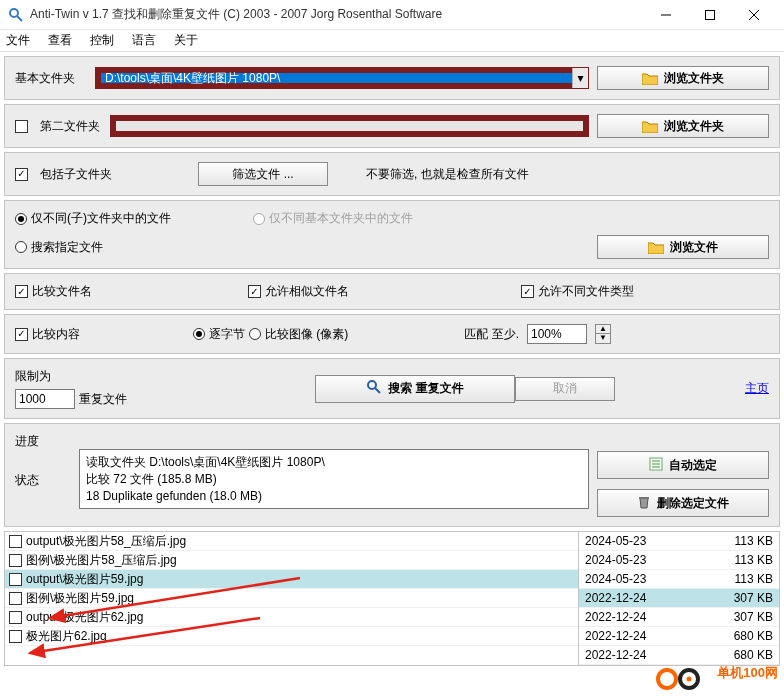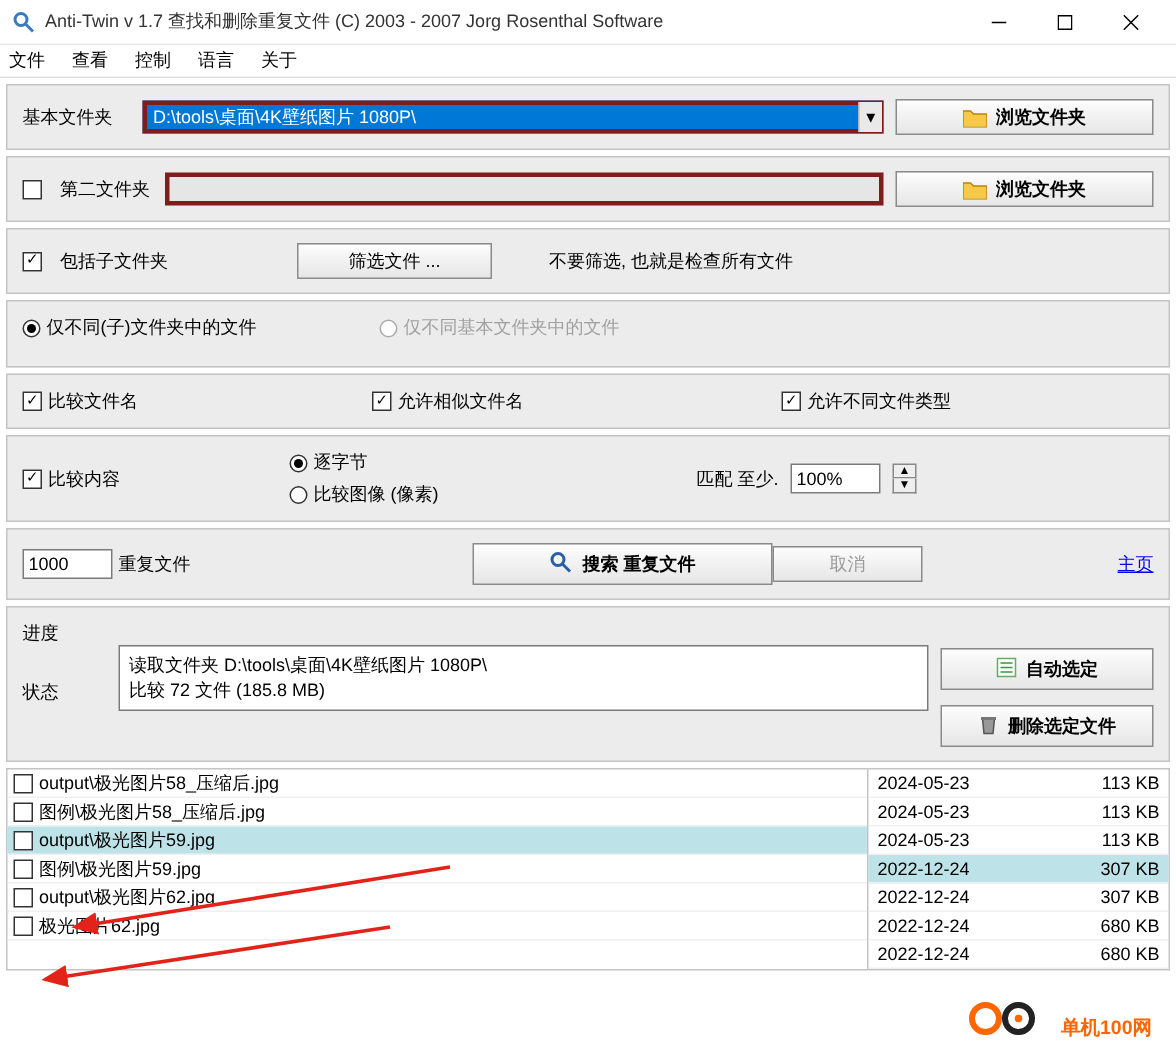--- a/index.html
+++ b/index.html
@@ -7,49 +7,49 @@
 .titlebar{height:30px;display:flex;align-items:center;padding:0 8px;background:#fff;border-bottom:1px solid #e8e8e8}
 .titlebar .icon{width:16px;height:16px;margin-right:6px}
 .titlebar .title{flex:1;color:#333;font-size:12px}
 .titlebar .winbtns{display:flex}
 .titlebar .winbtn{width:44px;height:28px;display:flex;align-items:center;justify-content:center;color:#000}
 .menubar{height:22px;display:flex;align-items:center;padding:0 6px;gap:18px;border-bottom:1px solid #e0e0e0}
 .menubar span{color:#000}
 .section{background:#ececec;border:1px solid #c4c4c4;margin:4px 4px 0 4px;padding:9px 10px}
 .row{display:flex;align-items:center;gap:8px}
 .lbl{min-width:72px}
-.pathinput{flex:1;height:22px;background:#fff;border:3px solid #7f1d1d;padding:0 4px;display:flex;align-items:center}
+.pathinput{flex:1;height:22px;background:#fff;border:6px solid #7f1d1d;padding:0 4px;display:flex;align-items:center}
 .pathinput.sel{background:#0078d7;color:#fff}
 .combo{position:relative;flex:1}
 .combo .arrow{position:absolute;right:1px;top:1px;width:16px;height:20px;background:#e9e9e9;border-left:1px solid #b5b5b5;display:flex;align-items:center;justify-content:center}
 .btn{height:24px;background:linear-gradient(#fdfdfd,#e6e6e6);border:1px solid #8a8a8a;display:flex;align-items:center;justify-content:center;padding:0 10px;cursor:default}
 .btn.wide{width:172px}
 .btn.mid{width:130px}
 .btn.search{width:200px;height:28px;font-weight:bold;font-size:13px}
-.btn.big{width:142px;height:28px;font-weight:bold}
+.btn.big{width:172px;height:28px;font-weight:bold}
 .btn .ic{margin-right:6px}
 .chk{width:13px;height:13px;border:1px solid #333;background:#fff;display:inline-flex;align-items:center;justify-content:center;margin-right:4px}
 .chk.on::after{content:"✓";font-size:10px;line-height:1;color:#000}
 .rad{width:12px;height:12px;border:1px solid #333;border-radius:50%;background:#fff;display:inline-flex;align-items:center;justify-content:center;margin-right:4px}
 .rad.on::after{content:"";width:6px;height:6px;background:#000;border-radius:50%}
 .disabled{color:#a0a0a0}
 .numinput{width:60px;height:20px;border:1px solid #7a7a7a;background:#fff;padding:0 3px}
 .link{color:#0000ee;text-decoration:underline}
 .statusbox{flex:1;height:68px;background:#fff;border:1px solid #7a7a7a;padding:4px 6px;line-height:1.4;overflow:hidden}
 .filegrid{display:flex;margin:4px 4px 0 4px;border:1px solid #c4c4c4}
 .filecol-l{flex:1;border-right:1px solid #c4c4c4}
 .filecol-r{width:200px}
 .frow{height:19px;display:flex;align-items:center;padding:0 4px;border-bottom:1px solid #f0f0f0}
 .frow.sel{background:#bde3e8}
 .frow .chk{margin-right:4px}
 .frow-r{height:19px;display:flex;align-items:center;justify-content:space-between;padding:0 6px;border-bottom:1px solid #f0f0f0}
 .frow-r.sel{background:#bde3e8}
 .arrow-svg{position:absolute;pointer-events:none}
 .folder-ic{width:16px;height:13px;display:inline-block}
-.watermark{position:absolute;right:16px;bottom:4px;display:flex;align-items:flex-end;gap:2px}
+.watermark{position:absolute;right:6px;bottom:4px;display:flex;align-items:flex-start;gap:2px}
 </style>
 </head>
 <body>
 
 <div class="titlebar">
   <span class="icon">
     <svg viewBox="0 0 16 16">
         <circle cx="6" cy="6" r="4" fill="none" stroke="#3a7abf" stroke-width="2"></circle>
         <line x1="9" y1="9" x2="14" y2="14" stroke="#3a7abf" stroke-width="2"></line>
       </svg>
@@ -128,20 +128,32 @@
   <div class="row" style="margin-bottom:8px">
     <span style="display:flex;align-items:center;min-width:230px">
         <span class="rad on"></span>
         <span>仅不同(子)文件夹中的文件</span>
       </span>
     <span style="display:flex;align-items:center" class="disabled">
         <span class="rad" style="border-color:#aaa"></span>
         <span>仅不同基本文件夹中的文件</span>
       </span>
   </div>
+  <div class="row">
+    <span style="display:flex;align-items:center;flex:1">
+        <span class="rad"></span>
+        <span>搜索指定文件</span>
+      </span>
+    <div class="btn wide">
+      <span class="ic folder-ic"><svg viewBox="0 0 16 13">
+            <path d="M0 2h5l2 2h9v9H0z" fill="#f7c948" stroke="#b8860b"></path>
+          </svg></span>
+      <b>浏览文件</b>
+    </div>
+  </div>
 </div>
 
 <div class="section">
   <div class="row">
     <span style="display:flex;align-items:center;min-width:225px">
         <span class="chk on"></span>
         <span>比较文件名</span>
       </span>
     <span style="display:flex;align-items:center;min-width:265px">
         <span class="chk on"></span>
@@ -153,21 +165,21 @@
       </span>
   </div>
 </div>
 
 <div class="section">
   <div class="row">
     <span style="display:flex;align-items:center;min-width:170px">
         <span class="chk on"></span>
         <span>比较内容</span>
       </span>
-    <div style="display:flex;flex-direction:column;gap:4px;min-width:200px">
+    <div style="display:flex;flex-direction:row;gap:4px;min-width:200px">
       <span style="display:flex;align-items:center">
           <span class="rad on"></span>
           <span>逐字节</span>
         </span>
       <span style="display:flex;align-items:center">
           <span class="rad"></span>
           <span>比较图像 (像素)</span>
         </span>
     </div>
     <div style="flex:1"></div>
@@ -177,20 +189,21 @@
       <div style="height:10px;border:1px solid #888;background:#eee;font-size:8px;text-align:center;line-height:8px">▲</div>
       <div style="height:10px;border:1px solid #888;border-top:none;background:#eee;font-size:8px;text-align:center;line-height:8px">▼</div>
     </div>
     <div style="width:150px"></div>
   </div>
 </div>
 
 <div class="section">
   <div class="row">
     <div style="min-width:170px">
+      <div style="margin-bottom:4px">限制为</div>
       <span style="display:flex;align-items:center;gap:4px">
         <input class="numinput" value="1000" style="">
         <span>重复文件</span>
       </span>
     </div>
     <div style="flex:1;display:flex;justify-content:center;align-items:center">
       <div class="btn search">
         <span class="ic"><svg width="16" height="16">
               <circle cx="6" cy="6" r="4" fill="none" stroke="#2a5fa4" stroke-width="2"></circle>
               <line x1="9" y1="9" x2="14" y2="14" stroke="#2a5fa4" stroke-width="2"></line>
@@ -207,20 +220,21 @@
   <div class="row" style="align-items:flex-start">
     <div style="min-width:56px">
       <div style="margin-bottom:22px">进度</div>
       <div>状态</div>
     </div>
     <div style="flex:1;display:flex;flex-direction:column;gap:6px">
       <div style="height:10px"></div>
       <div class="statusbox">
         <div>读取文件夹  D:\tools\桌面\4K壁纸图片 1080P\</div>
         <div>比较 72 文件        (185.8 MB)</div>
+        <div>18 Duplikate gefunden (18.0 MB)</div>
       </div>
     </div>
     <div style="display:flex;flex-direction:column;gap:10px;margin-top:18px">
       <div class="btn big">
         <span class="ic"><svg width="14" height="14">
               <rect x="1" y="1" width="12" height="12" fill="#fff" stroke="#6a6"></rect>
               <line x1="3" y1="4" x2="11" y2="4" stroke="#393"></line>
               <line x1="3" y1="7" x2="11" y2="7" stroke="#393"></line>
               <line x1="3" y1="10" x2="11" y2="10" stroke="#393"></line>
             </svg></span>

